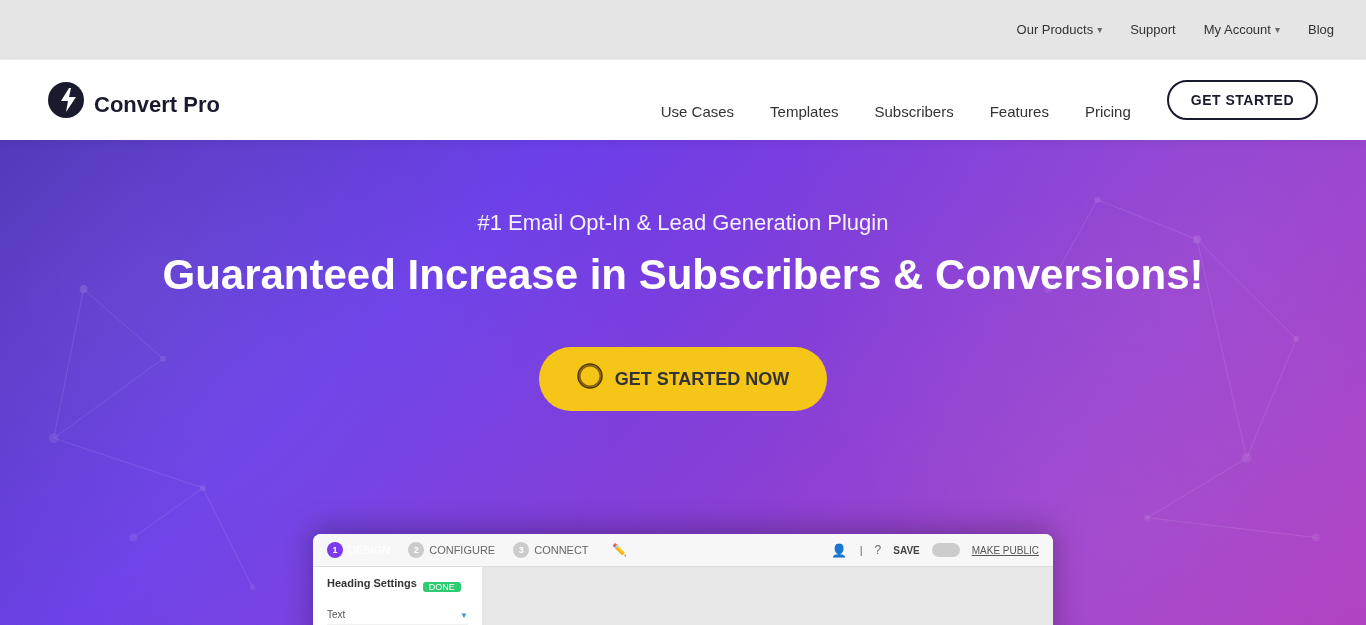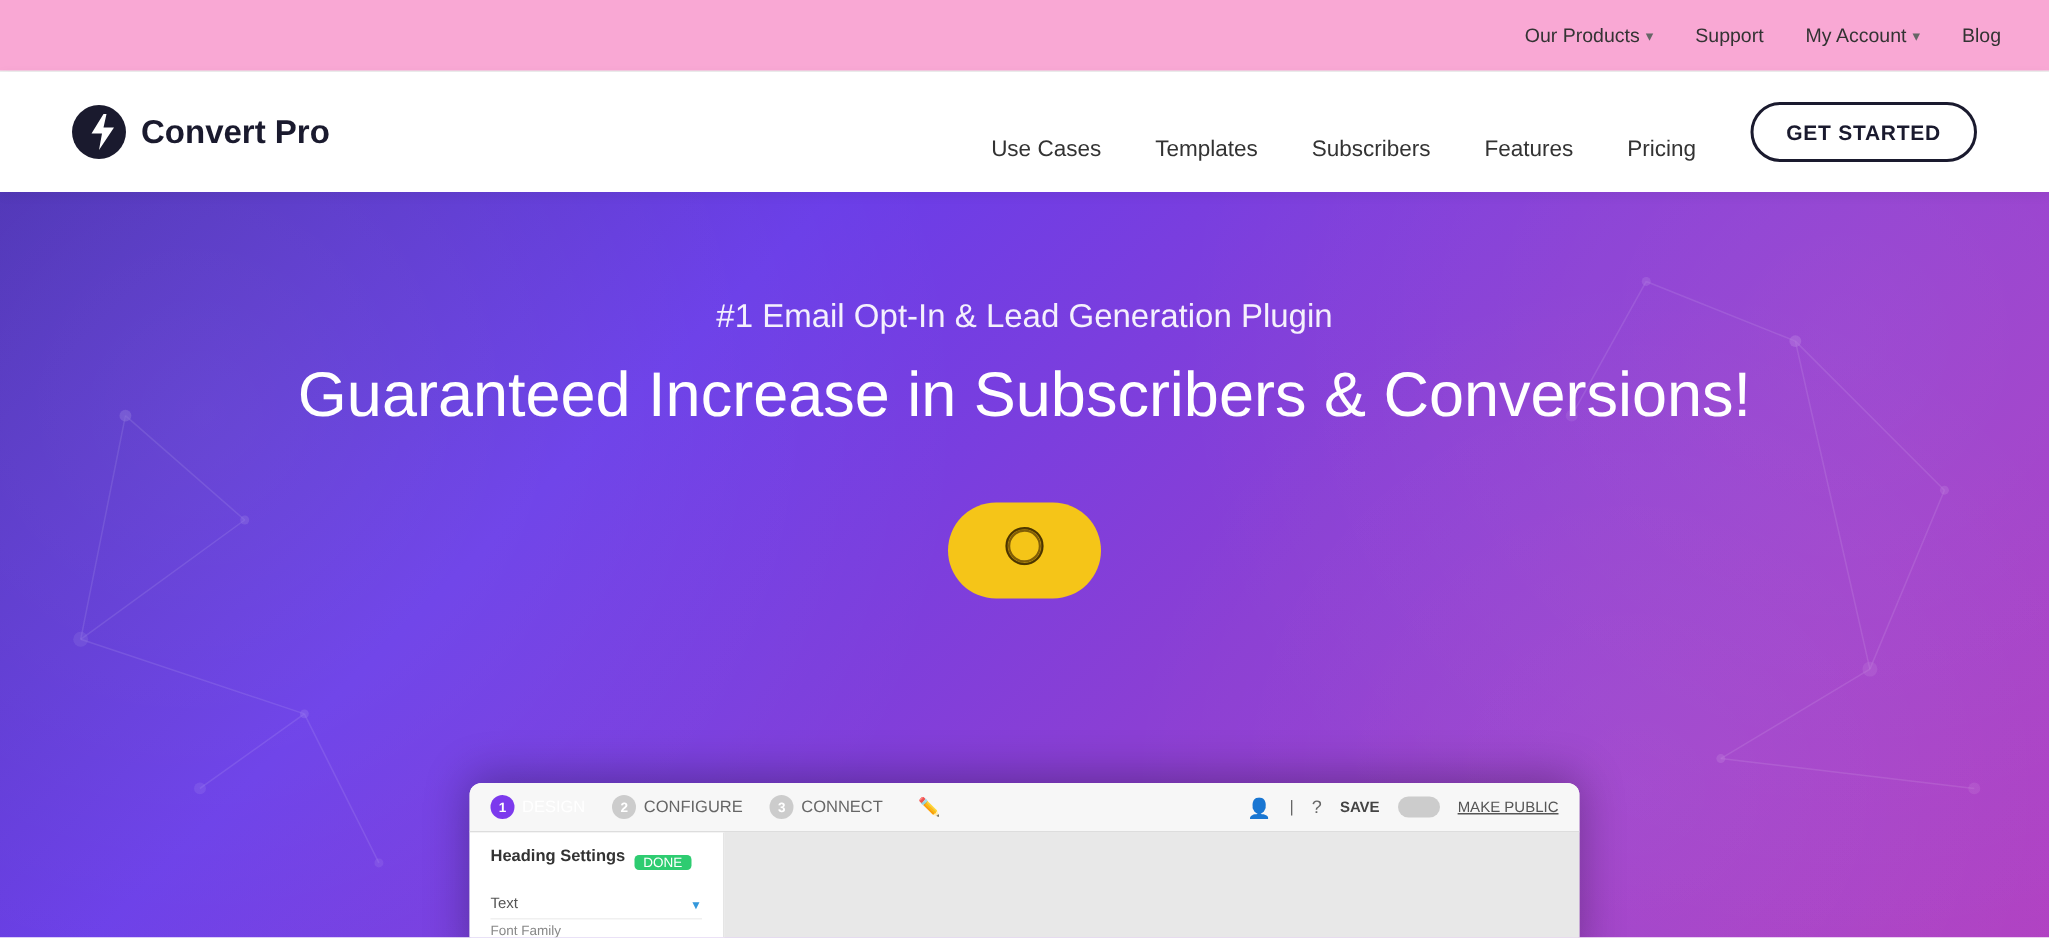--- a/index.html
+++ b/index.html
@@ -1,21 +1,21 @@
 <!DOCTYPE html>
 <html><head>
   <meta charset="utf-8">
   <style>
     * { margin: 0; padding: 0; box-sizing: border-box; }
     body { font-family: -apple-system, BlinkMacSystemFont, 'Segoe UI', sans-serif; width: 1366px; height: 625px; overflow: hidden; }
 
     
     .top-bar {
-      background: #f9a8d4;
-      height: 48px;
+      background: #e5e5e5;
+      height: 60px;
       display: flex;
       justify-content: flex-end;
       padding: 0 32px;
       border-bottom: 1px solid #eee;
     }
     .top-bar-nav {
       display: flex;
       align-items: center;
       gap: 28px;
     }
@@ -39,21 +39,21 @@
       display: flex;
       align-items: center;
       justify-content: space-between;
       padding: 0 48px;
       box-shadow: 0 2px 8px rgba(0,0,0,0.06);
       position: relative;
       z-index: 10;
     }
     .logo {
       display: flex;
-      align-items: center;
+      align-items: flex-end;
       gap: 10px;
       text-decoration: none;
     }
     .logo-icon {
       width: 36px;
       height: 36px;
     }
     .logo-text {
       font-size: 22px;
       font-weight: 700;
@@ -121,21 +121,21 @@
     }
     .hero-subtitle {
       font-size: 22px;
       color: rgba(255,255,255,0.92);
       margin-bottom: 14px;
       font-weight: 400;
     }
     .hero-title {
       font-size: 42px;
       color: #fff;
-      font-weight: 400;
+      font-weight: 700;
       margin-bottom: 47px;
       line-height: 1.2;
     }
     .cta-btn {
       background: #f5c518;
       border: none;
       border-radius: 50px;
       padding: 16px 38px;
       font-size: 18px;
       font-weight: 700;
@@ -348,20 +348,21 @@
     <button class="cta-btn">
 
       <span class="wp-icon">
         <svg width="26" height="26" viewBox="0 0 26 26" fill="none" xmlns="http://www.w3.org/2000/svg">
           <circle cx="13" cy="13" r="12" stroke="#5b4000" stroke-width="1.5" fill="none"></circle>
           <circle cx="13" cy="13" r="12" stroke="rgba(0,0,0,0.2)" stroke-width="1" fill="none"></circle>
           <path d="M2 13c0 6.08 4.92 11 11 11s11-4.92 11-11S19.08 2 13 2 2 6.92 2 13zm1.5 0A9.5 9.5 0 0 1 13 3.5v19A9.5 9.5 0 0 1 3.5 13zM13 22.5V3.5a9.5 9.5 0 0 1 0 19z" fill="rgba(80,50,0,0.7)"></path>
           <circle cx="13" cy="13" r="11.5" stroke="#5b4000" stroke-width="0.5" fill="none"></circle>
         </svg>
       </span>
+      <span>GET STARTED NOW</span>
     </button>
   </div>
 
   <div class="app-preview">
     <div class="app-toolbar">
       <div class="step active">
         <div class="step-num active">1</div>
         <span>DESIGN</span>
       </div>
       <div class="step">

